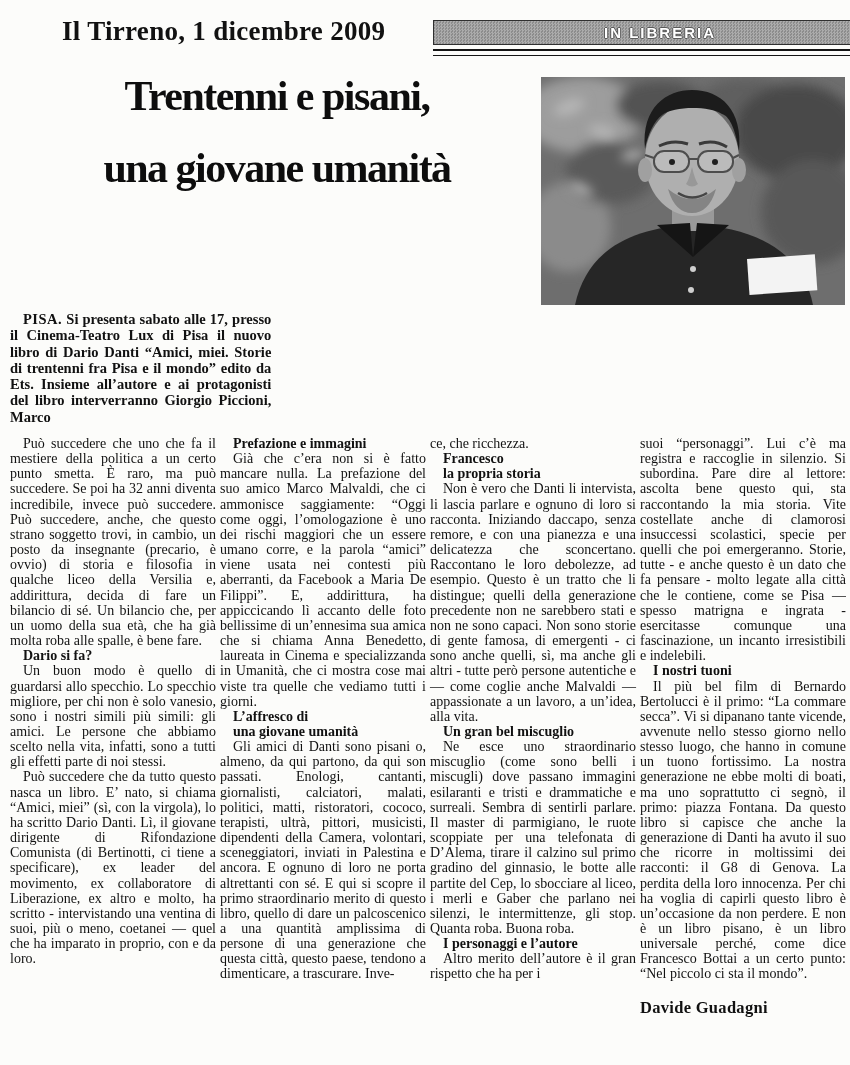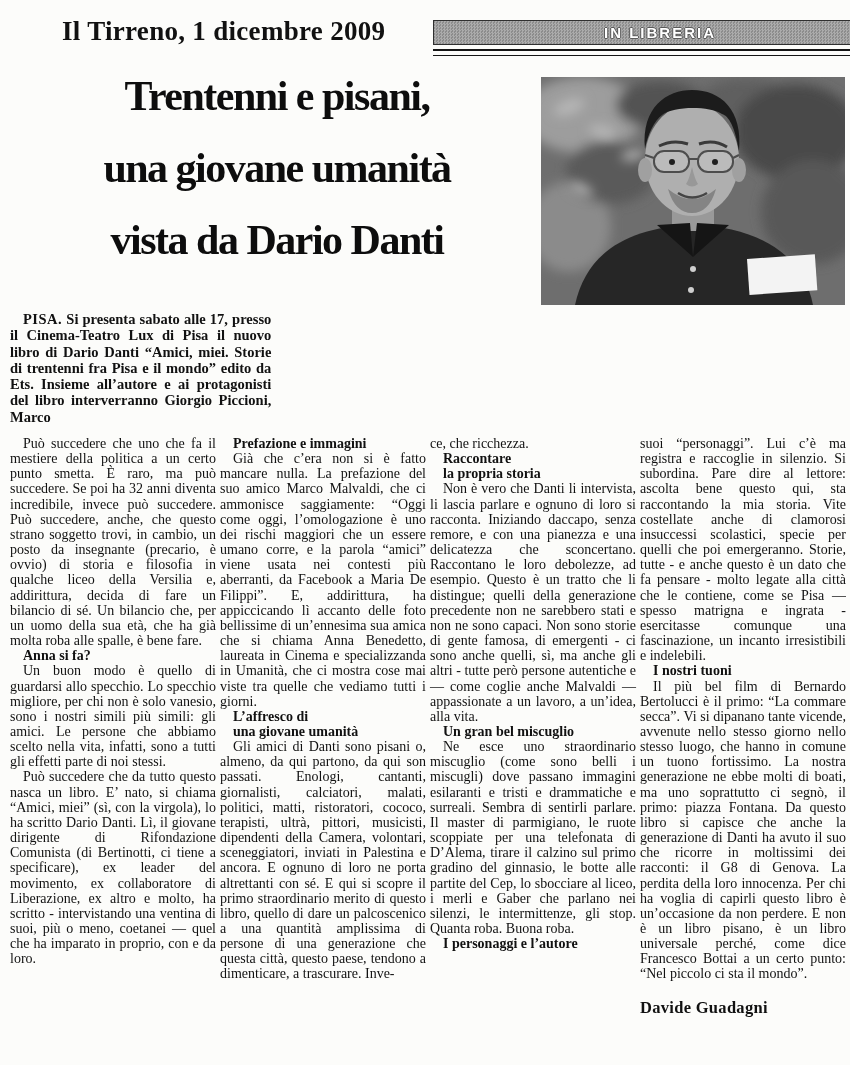--- a/index.html
+++ b/index.html
@@ -69,21 +69,20 @@
   <div class="section-wrap">
     <div class="section-bar">
       <span>IN LIBRERIA</span>
     </div>
     <div class="double-rule"></div>
   </div>
 
   <h1 class="headline">
     <span>Trentenni e pisani,</span>
     <span>una giovane umanità</span>
-    <span>vista da Dario Danti</span>
   </h1>
 
   <div class="photo" aria-label="Ritratto in bianco e nero di Dario Danti: uomo con occhiali, barba corta e camicia scura davanti a vegetazione">
     <svg width="304" height="228" viewBox="0 0 304 228" xmlns="http://www.w3.org/2000/svg">
       <defs>
           <filter id="b" x="-30%" y="-30%" width="160%" height="160%">
             <feGaussianBlur stdDeviation="6"></feGaussianBlur>
           </filter>
         </defs>
       <rect width="304" height="228" fill="#6e6e6e"></rect>
@@ -132,39 +131,40 @@
     <div>
       <p class="ind"><span class="kicker">PISA.</span> <span>Si presenta sabato alle 17, presso il Cinema-Teatro Lux di Pisa il nuovo libro di Dario Danti “Amici, miei. Storie di trentenni fra Pisa e il mondo” edito da Ets. Insieme all’autore e ai protagonisti del libro interverranno Giorgio Piccioni, Marco</span></p>
     </div>
     <div>
     </div>
   </div>
 
   <div class="article-body">
     <div>
       <p class="ind">Può succedere che uno che fa il mestiere della politica a un certo punto smetta. È raro, ma può succedere. Se poi ha 32 anni diventa incredibile, invece può succedere. Può succedere, anche, che questo strano soggetto trovi, in cambio, un posto da insegnante (precario, è ovvio) di storia e filosofia in qualche liceo della Versilia e, addirittura, decida di fare un bilancio di sé. Un bilancio che, per un uomo della sua età, che ha già molta roba alle spalle, è bene fare.</p>
-      <div class="subhead">Anna si fa?</div>
+      <div class="subhead">Dario si fa?</div>
       <p class="ind">Un buon modo è quello di guardarsi allo specchio. Lo specchio migliore, per chi non è solo vanesio, sono i nostri simili più simili: gli amici. Le persone che abbiamo scelto nella vita, infatti, sono a tutti gli effetti parte di noi stessi.</p>
       <p class="ind">Può succedere che da tutto questo nasca un libro. E’ nato, si chiama “Amici, miei” (sì, con la virgola), lo ha scritto Dario Danti. Lì, il giovane dirigente di Rifondazione Comunista (di Bertinotti, ci tiene a specificare), ex leader del movimento, ex collaboratore di Liberazione, ex altro e molto, ha scritto - intervistando una ventina di suoi, più o meno, coetanei — quel che ha imparato in proprio, con e da loro.</p>
     </div>
     <div>
       <div class="subhead">Prefazione e immagini</div>
       <p class="ind">Già che c’era non si è fatto mancare nulla. La prefazione del suo amico Marco Malvaldi, che ci ammonisce saggiamente: “Oggi come oggi, l’omologazione è uno dei rischi maggiori che un essere umano corre, e la parola “amici” viene usata nei contesti più aberranti, da Facebook a Maria De Filippi”. E, addirittura, ha appiccicando lì accanto delle foto bellissime di un’ennesima sua amica che si chiama Anna Benedetto, laureata in Cinema e specializzanda in Umanità, che ci mostra cose mai viste tra quelle che vediamo tutti i giorni.</p>
       <div class="subhead">L’affresco di</div>
       <div class="subhead">una giovane umanità</div>
       <p class="ind">Gli amici di Danti sono pisani o, almeno, da qui partono, da qui son passati. Enologi, cantanti, giornalisti, calciatori, malati, politici, matti, ristoratori, cococo, terapisti, ultrà, pittori, musicisti, dipendenti della Camera, volontari, sceneggiatori, inviati in Palestina e ancora. E ognuno di loro ne porta altrettanti con sé. E qui si scopre il primo straordinario merito di questo libro, quello di dare un palcoscenico a una quantità amplissima di persone di una generazione che questa città, questo paese, tendono a dimenticare, a trascurare. Inve-</p>
     </div>
     <div>
       <p>ce, che ricchezza.</p>
-      <div class="subhead">Raccontare</div>
+      <div class="subhead">Francesco</div>
       <div class="subhead">la propria storia</div>
       <p class="ind">Non è vero che Danti li intervista, li lascia parlare e ognuno di loro si racconta. Iniziando daccapo, senza remore, e con una pianezza e una delicatezza che sconcertano. Raccontano le loro debolezze, ad esempio. Questo è un tratto che li distingue; quelli della generazione precedente non ne sarebbero stati e non ne sono capaci. Non sono storie di gente famosa, di emergenti - ci sono anche quelli, sì, ma anche gli altri - tutte però persone autentiche e — come coglie anche Malvaldi — appassionate a un lavoro, a un’idea, alla vita.</p>
       <div class="subhead">Un gran bel miscuglio</div>
       <p class="ind">Ne esce uno straordinario miscuglio (come sono belli i miscugli) dove passano immagini esilaranti e tristi e drammatiche e surreali. Sembra di sentirli parlare. Il master di parmigiano, le ruote scoppiate per una telefonata di D’Alema, tirare il calzino sul primo gradino del ginnasio, le botte alle partite del Cep, lo sbocciare al liceo, i merli e Gaber che parlano nei silenzi, le intermittenze, gli stop. Quanta roba. Buona roba.</p>
       <div class="subhead">I personaggi e l’autore</div>
+      <p class="ind">Altro merito dell’autore è il gran rispetto che ha per i</p>
     </div>
     <div>
       <p>suoi “personaggi”. Lui c’è ma registra e raccoglie in silenzio. Si subordina. Pare dire al lettore: ascolta bene questo qui, sta raccontando la mia storia. Vite costellate anche di clamorosi insuccessi scolastici, specie per quelli che poi emergeranno. Storie, tutte - e anche questo è un dato che fa pensare - molto legate alla città che le contiene, come se Pisa — spesso matrigna e ingrata - esercitasse comunque una fascinazione, un incanto irresistibili e indelebili.</p>
       <div class="subhead">I nostri tuoni</div>
       <p class="ind">Il più bel film di Bernardo Bertolucci è il primo: “La commare secca”. Vi si dipanano tante vicende, avvenute nello stesso giorno nello stesso luogo, che hanno in comune un tuono fortissimo. La nostra generazione ne ebbe molti di boati, ma uno soprattutto ci segnò, il primo: piazza Fontana. Da questo libro si capisce che anche la generazione di Danti ha avuto il suo che ricorre in moltissimi dei racconti: il G8 di Genova. La perdita della loro innocenza. Per chi ha voglia di capirli questo libro è un’occasione da non perdere. E non è un libro pisano, è un libro universale perché, come dice Francesco Bottai a un certo punto: “Nel piccolo ci sta il mondo”.</p>
       <div class="byline">Davide Guadagni</div>
     </div>
   </div>
 
 </div>

